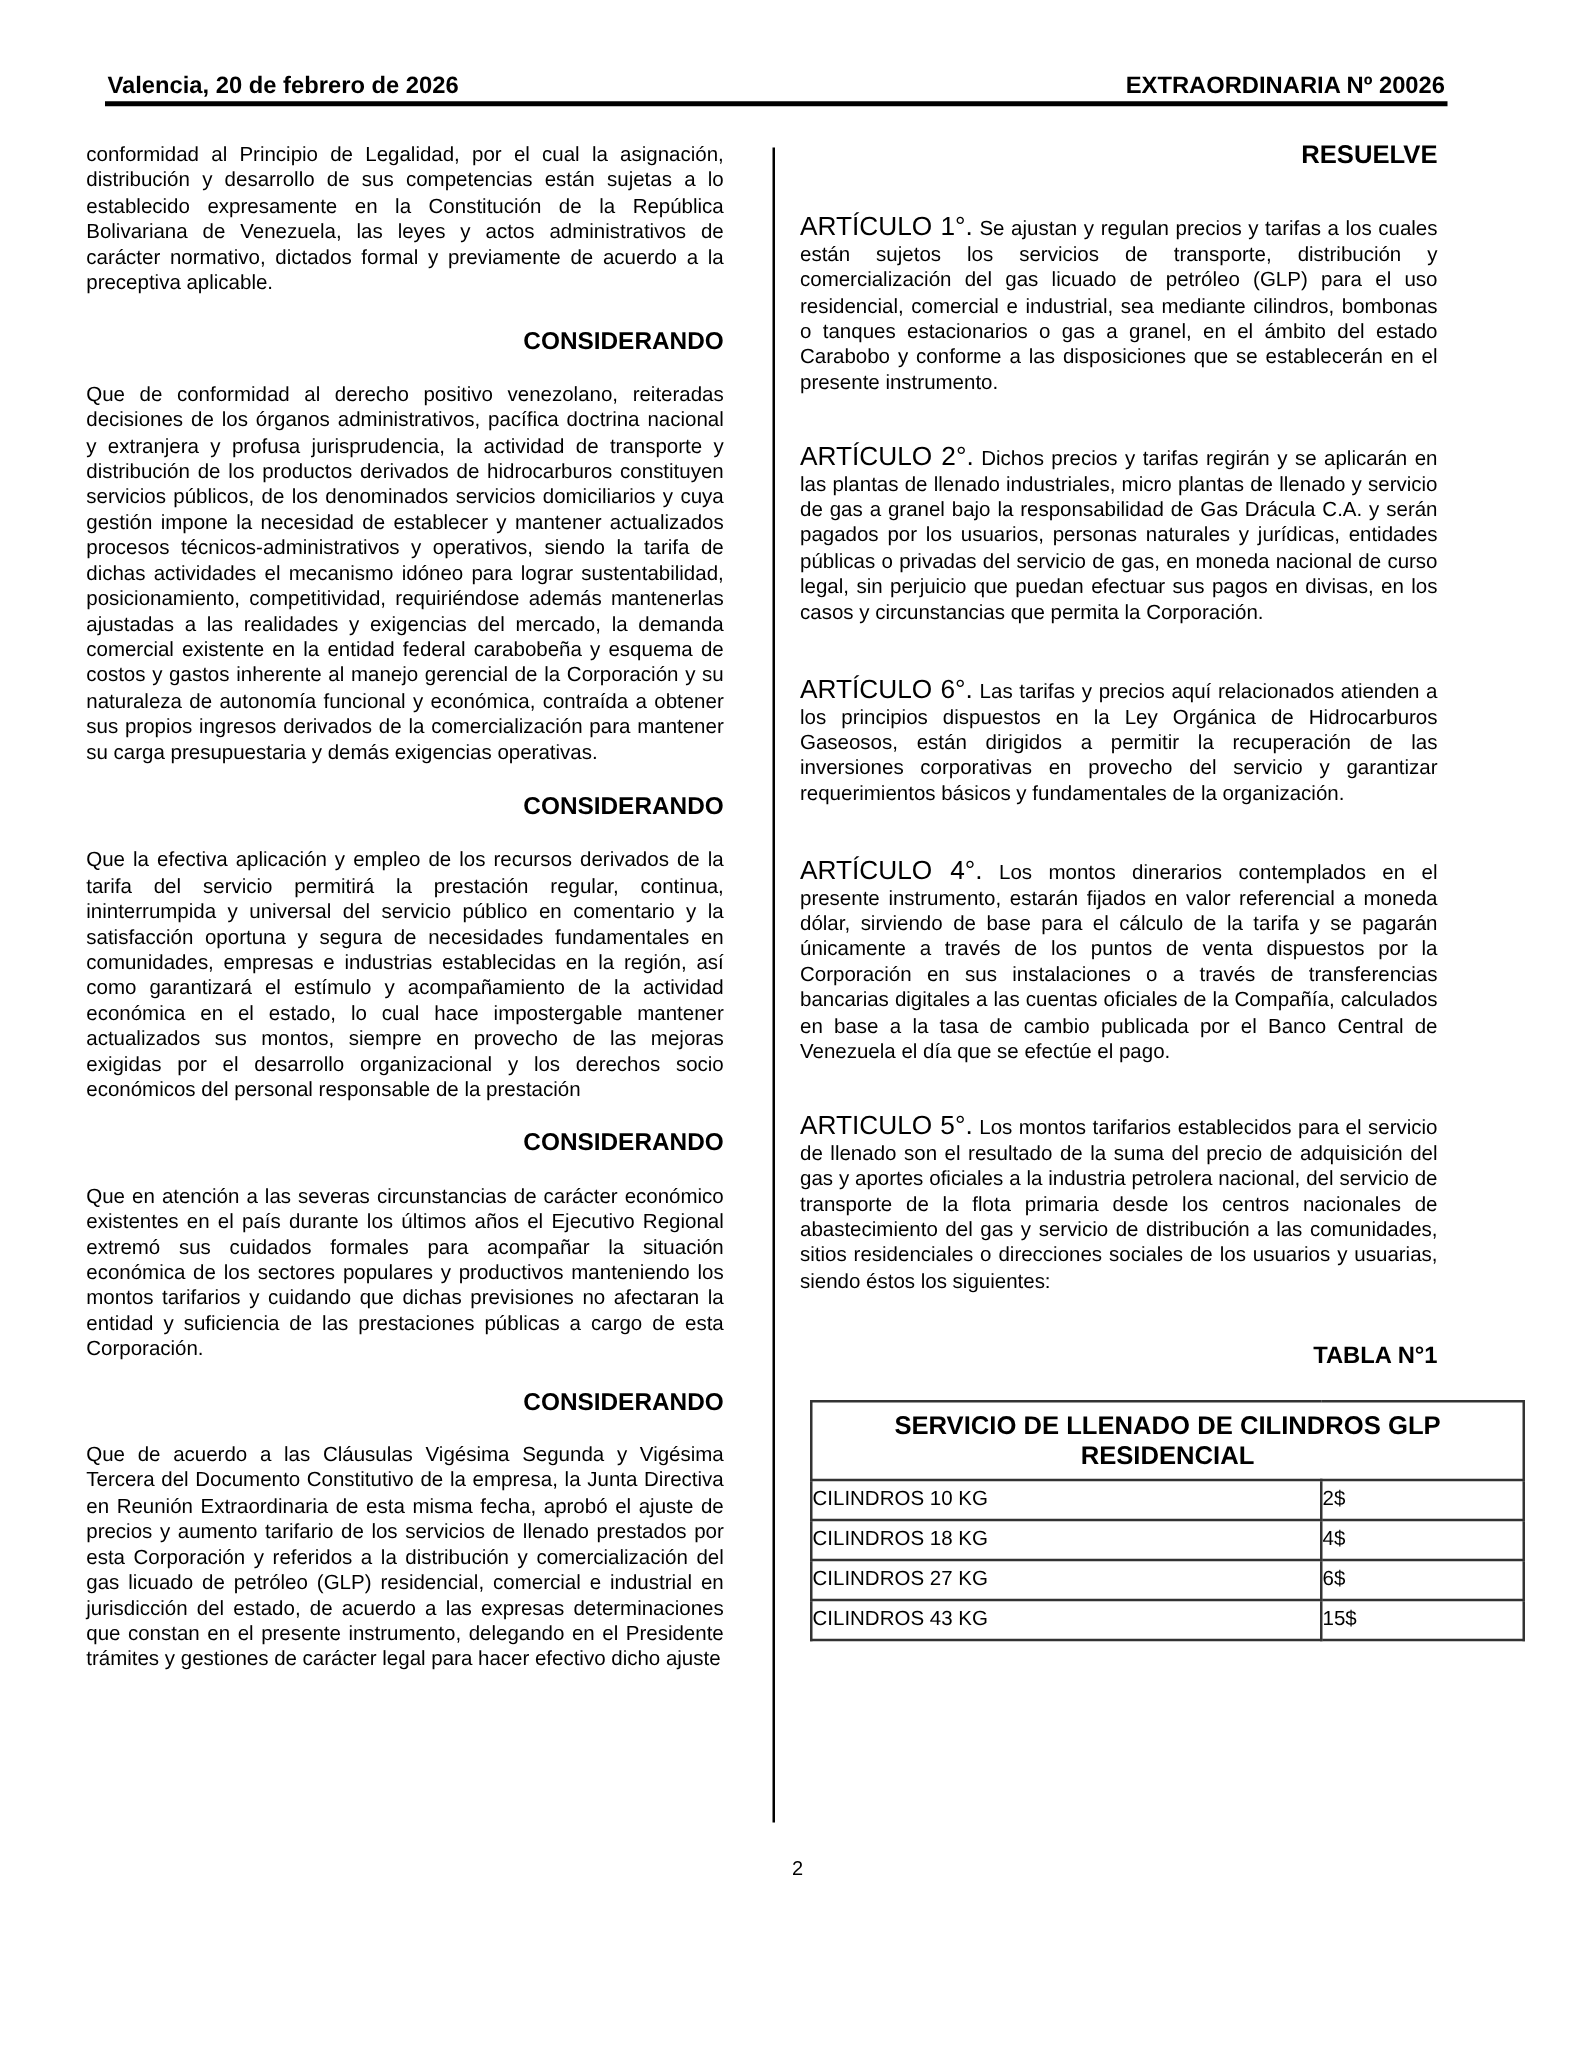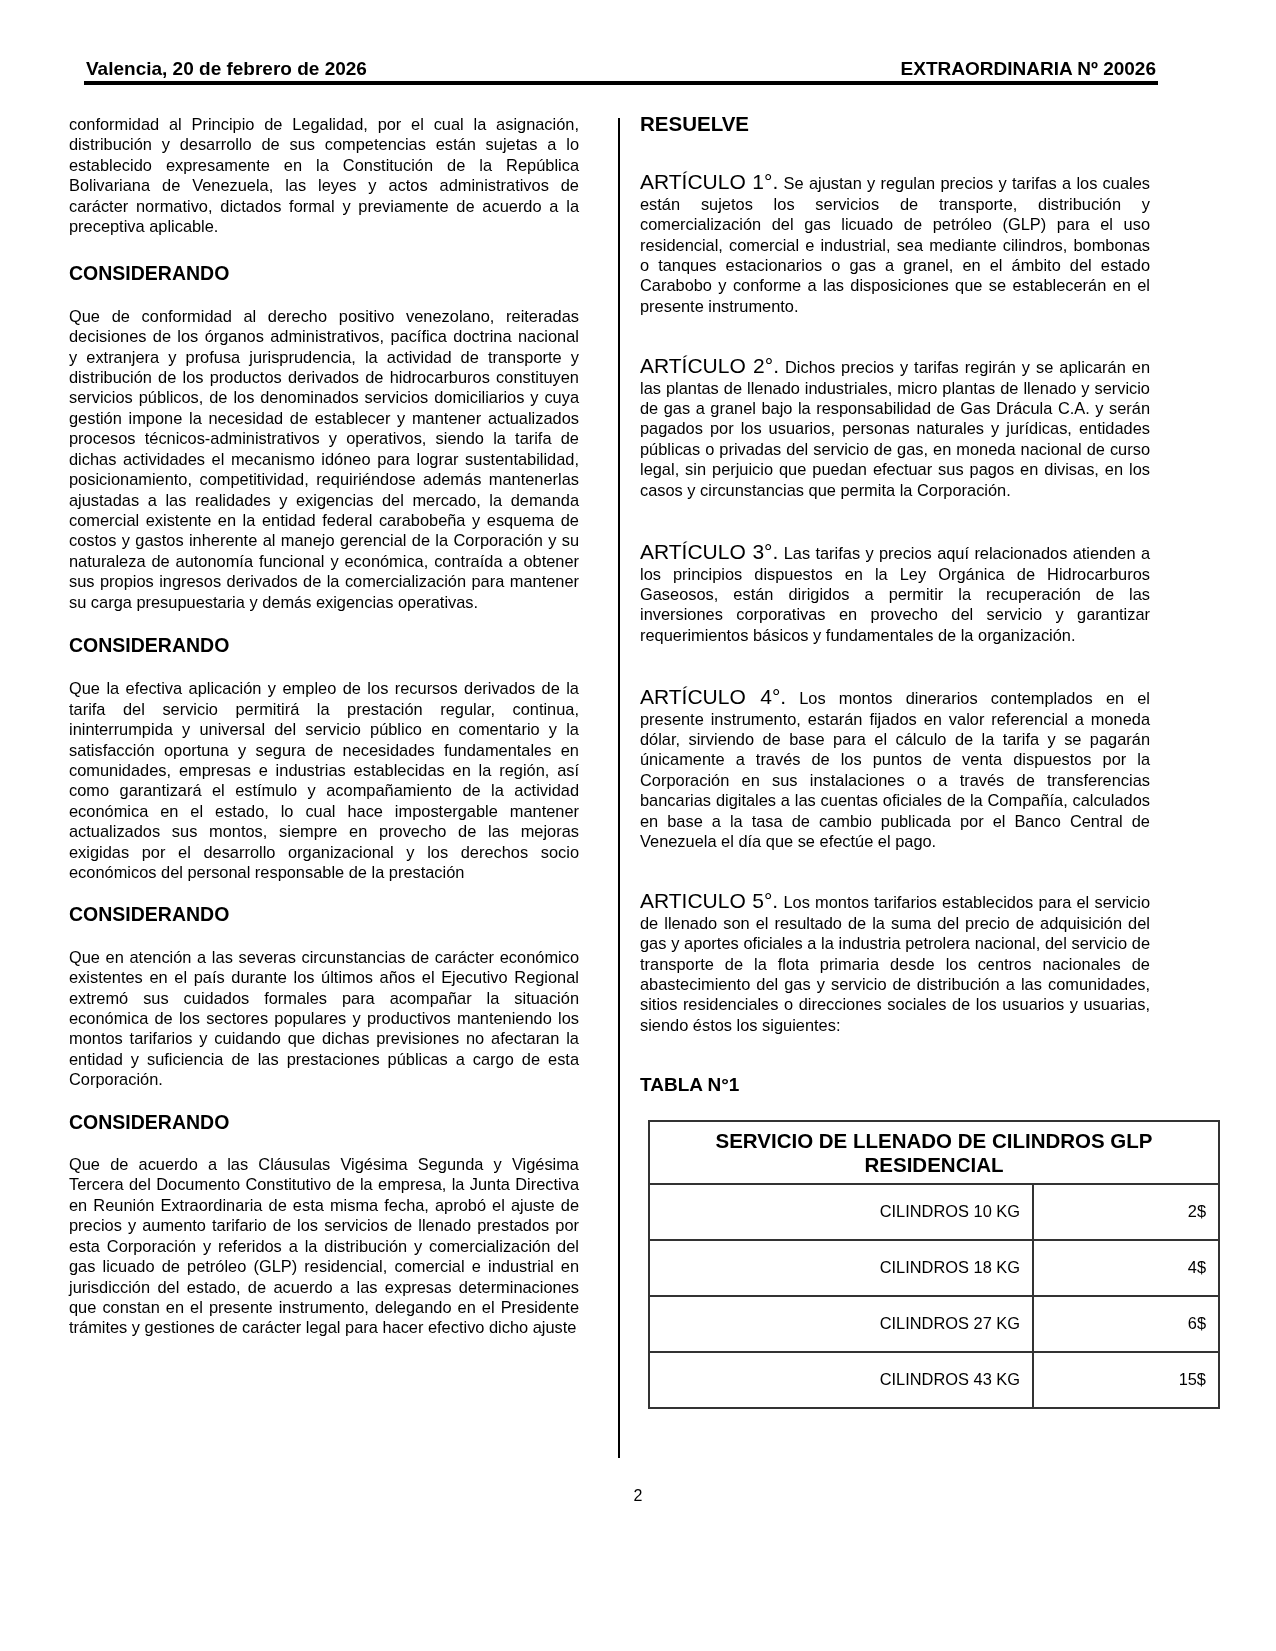--- a/index.html
+++ b/index.html
@@ -22,40 +22,40 @@
     font-size: 16.4px; line-height: 20.4px;
   }
   .col-left { left: 69px; }
   .col-right { left: 640px; }
   .divider {
     position: absolute; left: 618px; top: 118px; width: 2px; height: 1340px;
     background: #000;
   }
   p { margin: 0; text-align: justify; }
   .heading {
-    text-align: left; font-weight: bold; font-size: 19.5px;
+    text-align: right; font-weight: bold; font-size: 19.5px;
     margin: 0;
   }
   .art-label { font-weight: normal; font-size: 21px; }
   .page-num {
     position: absolute; left: 0; width: 1276px; top: 1487px;
     text-align: center; font-size: 16px;
   }
   table.rates {
     border-collapse: collapse; width: 572px; margin-left: 8px;
     font-size: 16.4px;
   }
   table.rates td, table.rates th {
     border: 2px solid #333;
   }
   table.rates th {
     font-weight: bold; font-size: 20.5px; line-height: 24px;
     padding: 7px 4px 6px;
   }
-  table.rates td { text-align: right; height: 30px; padding: 12px; }
+  table.rates td { text-align: left; height: 30px; padding: 0; }
   table.rates td.val { width: 160px; }
 </style>
 </head>
 <body>
 
 <div class="header">
   <span class="left">Valencia, 20 de febrero de 2026</span>
   <span class="right">EXTRAORDINARIA Nº 20026</span>
 </div>
 <div class="header-rule"></div>
@@ -89,21 +89,21 @@
 <div class="col col-right">
   <h2 class="heading" style="font-size:20.5px">RESUELVE</h2>
 
   <div style="height:38px"></div>
   <p><span class="art-label">ARTÍCULO 1°.</span><span> Se ajustan y regulan precios y tarifas a los cuales están sujetos los servicios de transporte, distribución y comercialización del gas licuado de petróleo (GLP) para el uso residencial, comercial e industrial, sea mediante cilindros, bombonas o tanques estacionarios o gas a granel, en el ámbito del estado Carabobo y conforme a las disposiciones que se establecerán en el presente instrumento.</span></p>
 
   <div style="height:40px"></div>
   <p><span class="art-label">ARTÍCULO 2°.</span><span> Dichos precios y tarifas regirán y se aplicarán en las plantas de llenado industriales, micro plantas de llenado y servicio de gas a granel bajo la responsabilidad de Gas Drácula C.A. y serán pagados por los usuarios, personas naturales y jurídicas, entidades públicas o privadas del servicio de gas, en moneda nacional de curso legal, sin perjuicio que puedan efectuar sus pagos en divisas, en los casos y circunstancias que permita la Corporación.</span></p>
 
   <div style="height:42px"></div>
-  <p><span class="art-label">ARTÍCULO 3°.</span><span> Las tarifas y precios aquí relacionados atienden a los principios dispuestos en la Ley Orgánica de Hidrocarburos Gaseosos, están dirigidos a permitir la recuperación de las inversiones corporativas en provecho del servicio y garantizar requerimientos básicos y fundamentales de la organización.</span></p>
+  <p><span class="art-label">ARTÍCULO 6°.</span><span> Las tarifas y precios aquí relacionados atienden a los principios dispuestos en la Ley Orgánica de Hidrocarburos Gaseosos, están dirigidos a permitir la recuperación de las inversiones corporativas en provecho del servicio y garantizar requerimientos básicos y fundamentales de la organización.</span></p>
 
   <div style="height:42px"></div>
   <p><span class="art-label">ARTÍCULO 4°.</span><span> Los montos dinerarios contemplados en el presente instrumento, estarán fijados en valor referencial a moneda dólar, sirviendo de base para el cálculo de la tarifa y se pagarán únicamente a través de los puntos de venta dispuestos por la Corporación en sus instalaciones o a través de transferencias bancarias digitales a las cuentas oficiales de la Compañía, calculados en base a la tasa de cambio publicada por el Banco Central de Venezuela el día que se efectúe el pago.</span></p>
 
   <div style="height:40px"></div>
   <p><span class="art-label">ARTICULO 5°.</span><span>  Los montos tarifarios establecidos para el servicio de llenado son el resultado de la suma del precio de adquisición del gas y aportes oficiales a la industria petrolera nacional, del servicio de transporte de la flota primaria desde los centros nacionales de abastecimiento del gas y servicio de distribución a las comunidades, sitios residenciales o direcciones sociales de los usuarios y usuarias, siendo éstos los siguientes:</span></p>
 
   <div style="height:40px"></div>
   <h2 class="heading" style="font-size:19px">TABLA N°1</h2>
   <div style="height:24px"></div>

